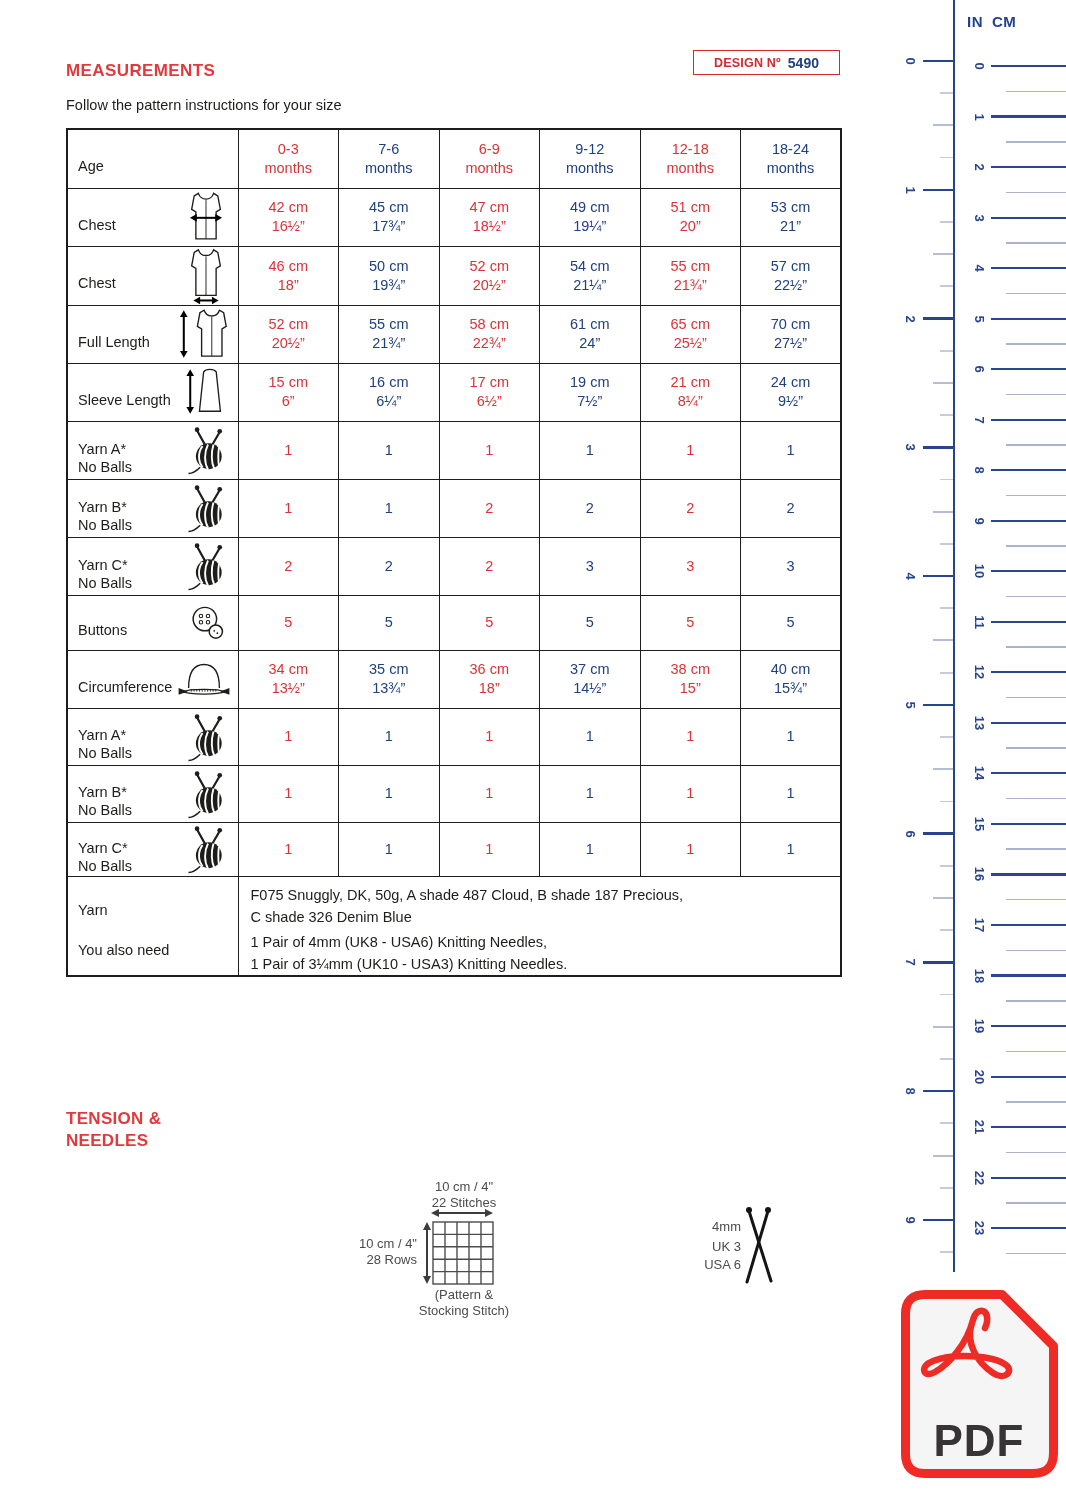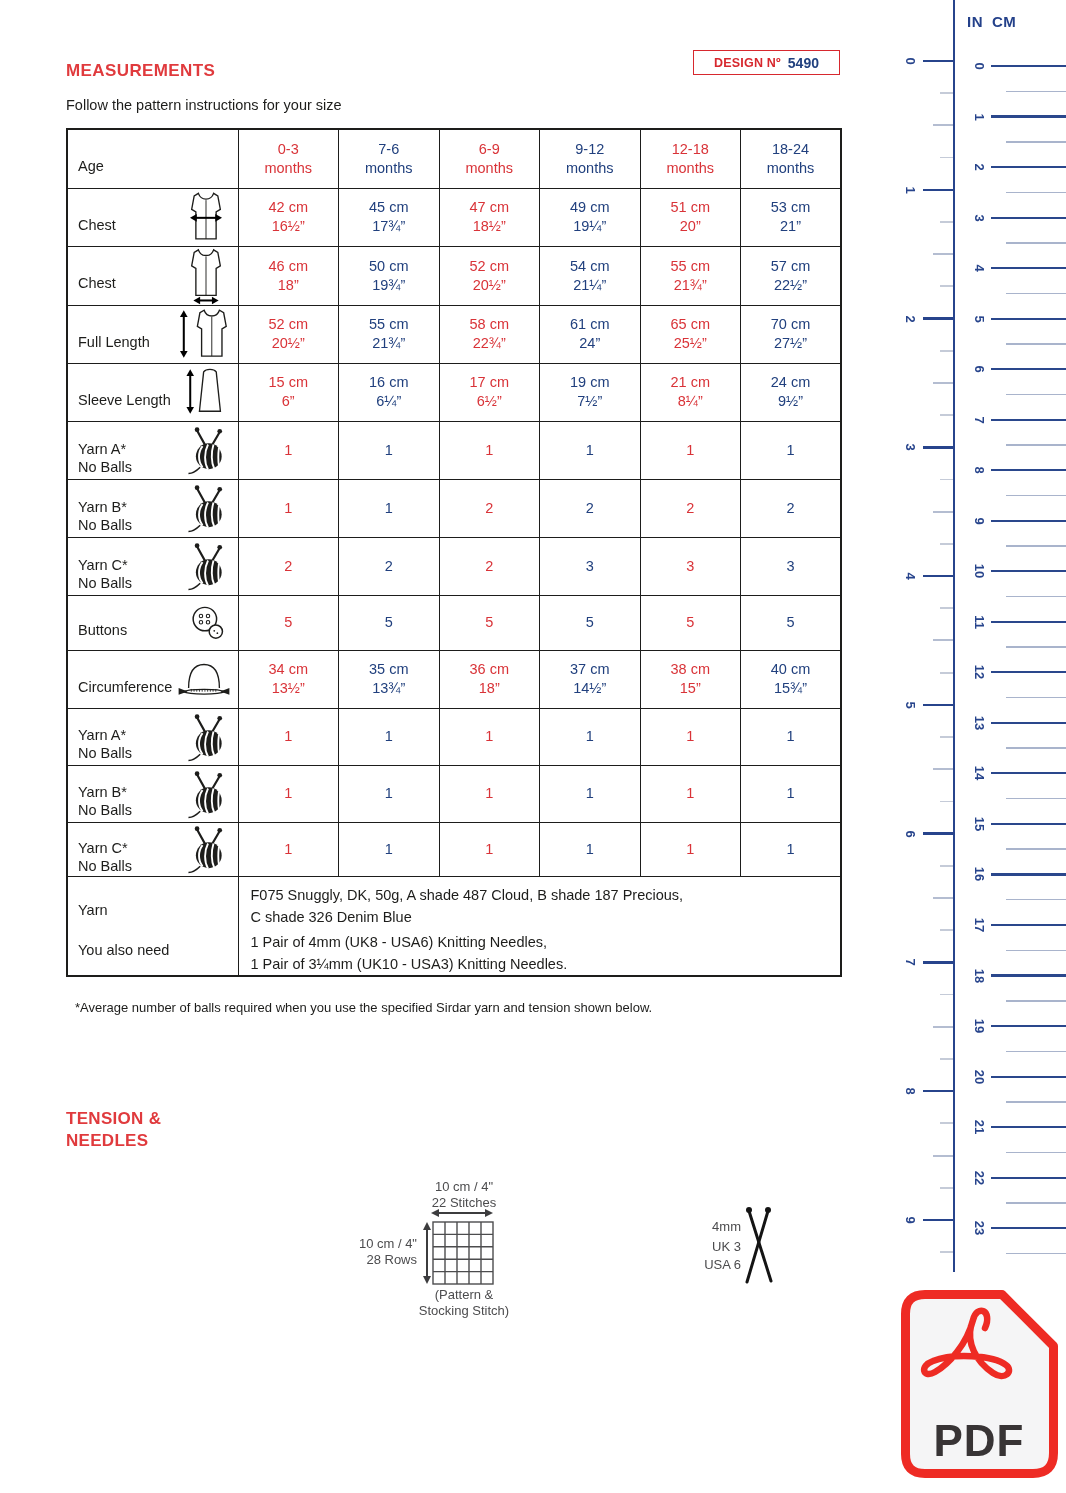--- a/index.html
+++ b/index.html
@@ -625,21 +625,20 @@
                 <div class="">C shade 326 Denim Blue</div>
                 <div class="gap">1 Pair of 4mm (UK8 - USA6) Knitting Needles,</div>
                 <div class="">1 Pair of 3¼mm (UK10 - USA3) Knitting Needles.</div>
               </div>
             </td>
           </tr>
         </tbody>
       </table>
     </div>
 
-  <div class="abs footnote">*Average number of balls required when you use the specified Sirdar yarn and tension shown below.</div>
 
   <div class="abs tension-title">
     <span>TENSION &amp;</span><br>
     <span>NEEDLES</span>
   </div>
 
   <div class="abs t-top1 gray">10 cm / 4"</div>
   <div class="abs t-top2 gray">22 Stitches</div>
   <div class="abs t-left1 gray">10 cm / 4"</div>
   <div class="abs t-left2 gray">28 Rows</div>

